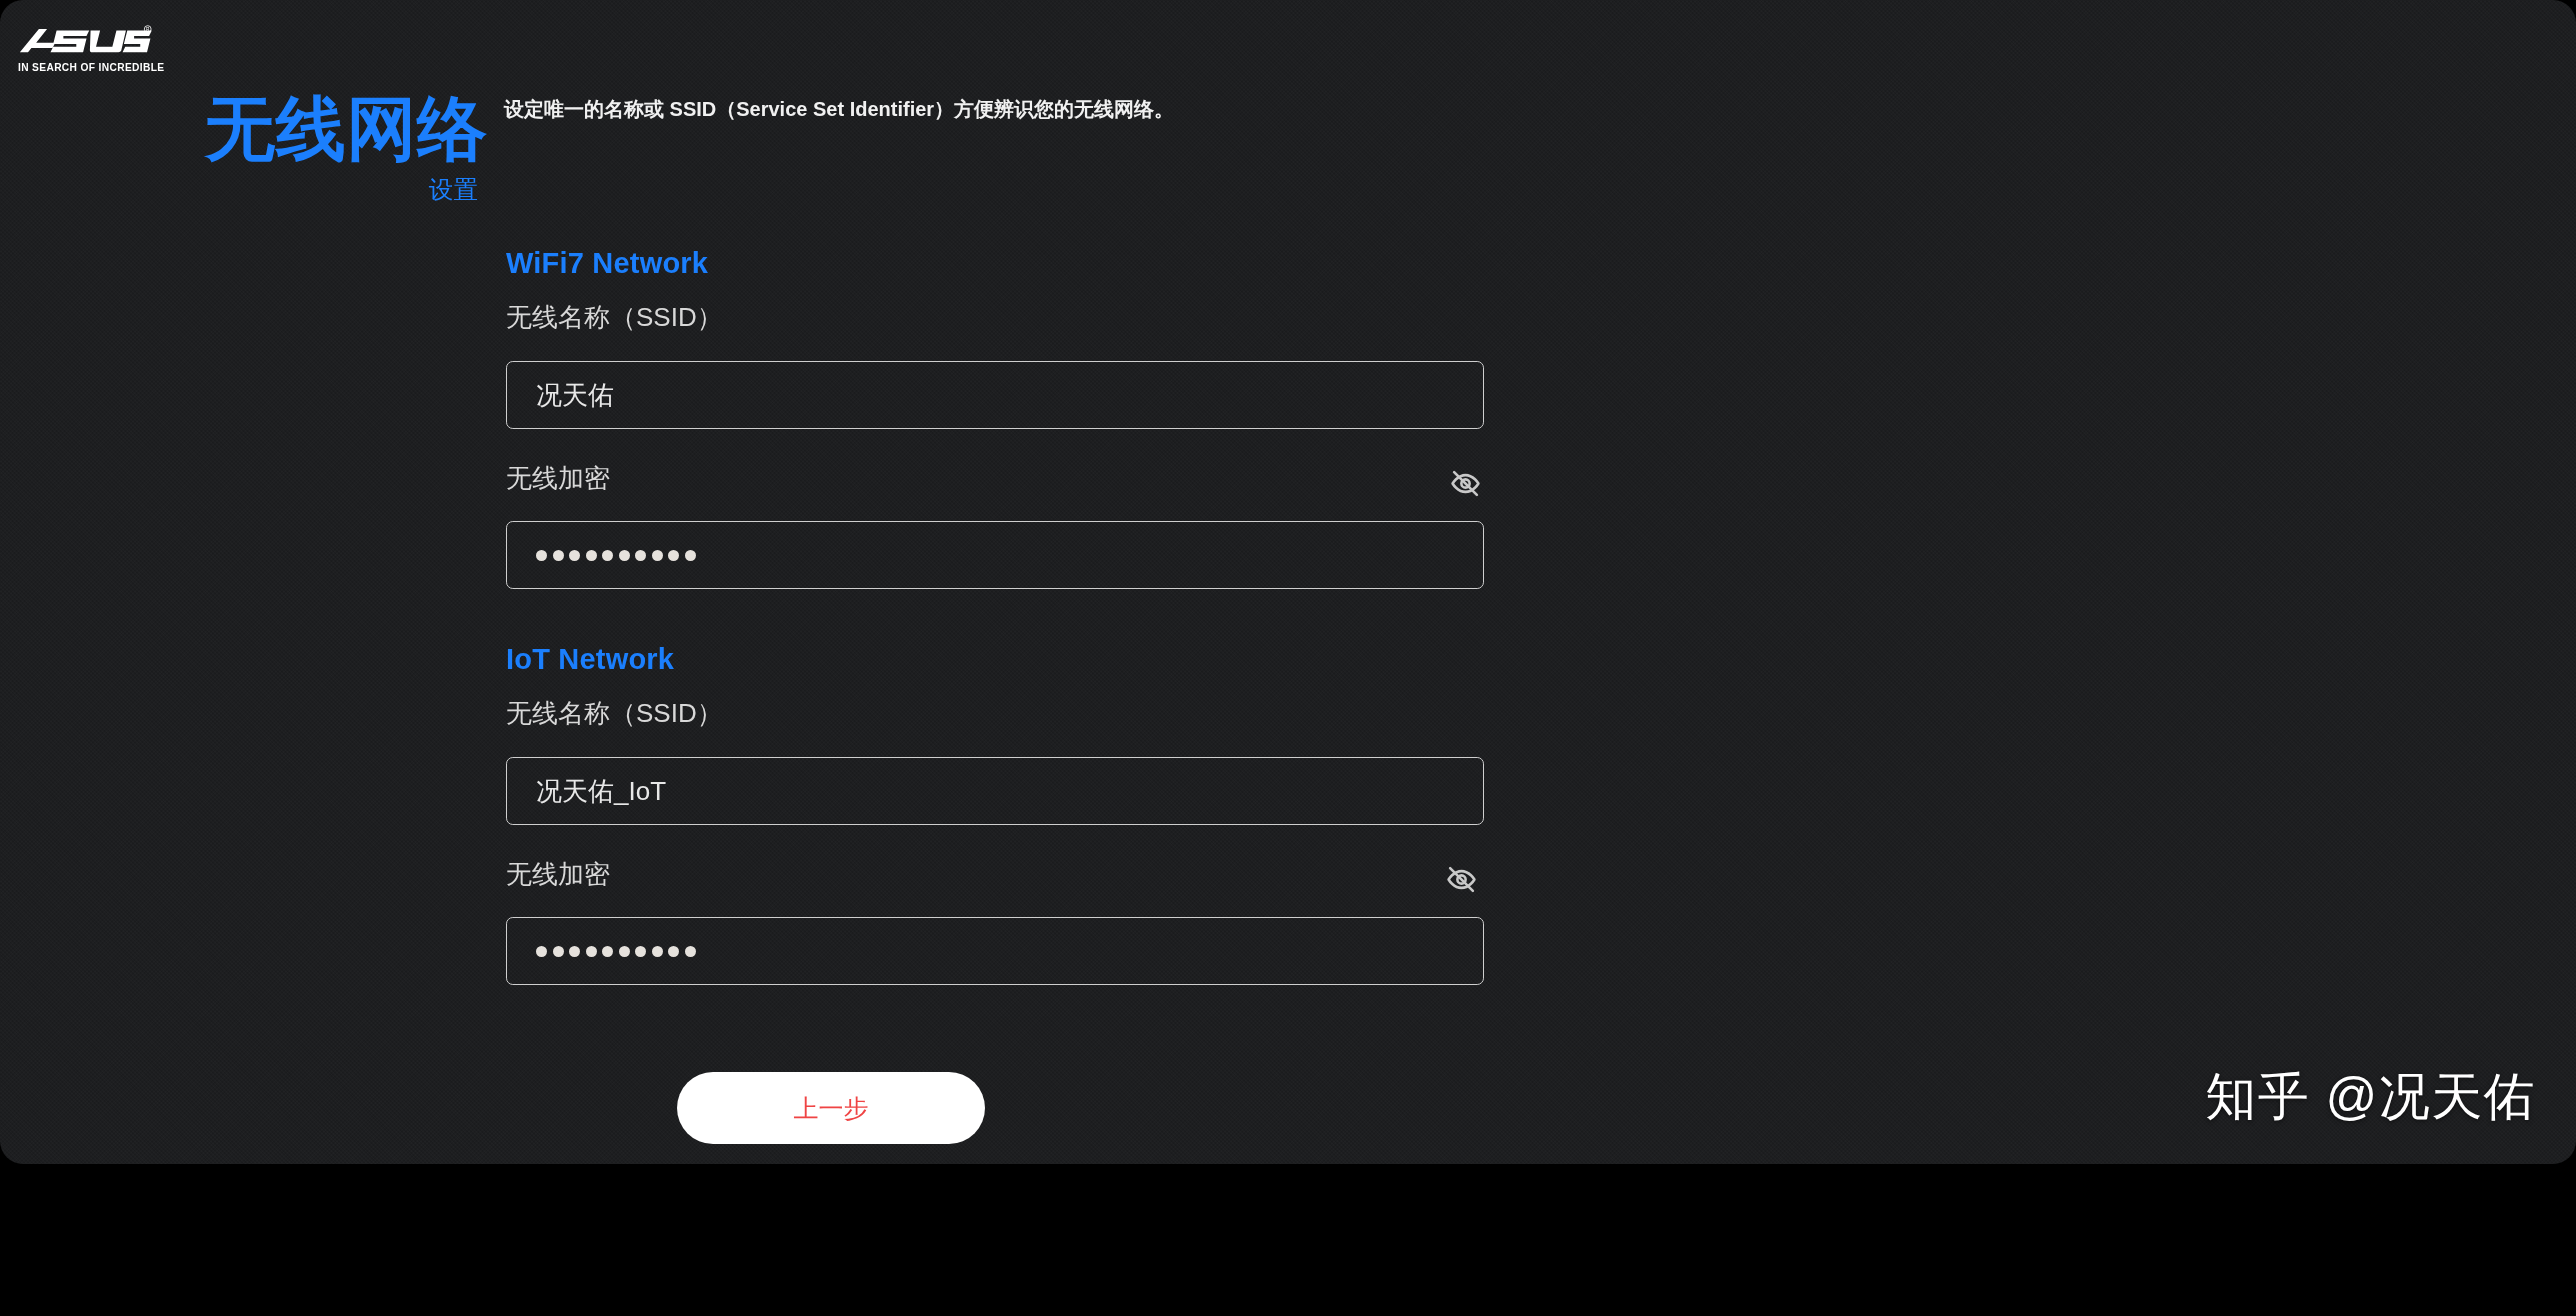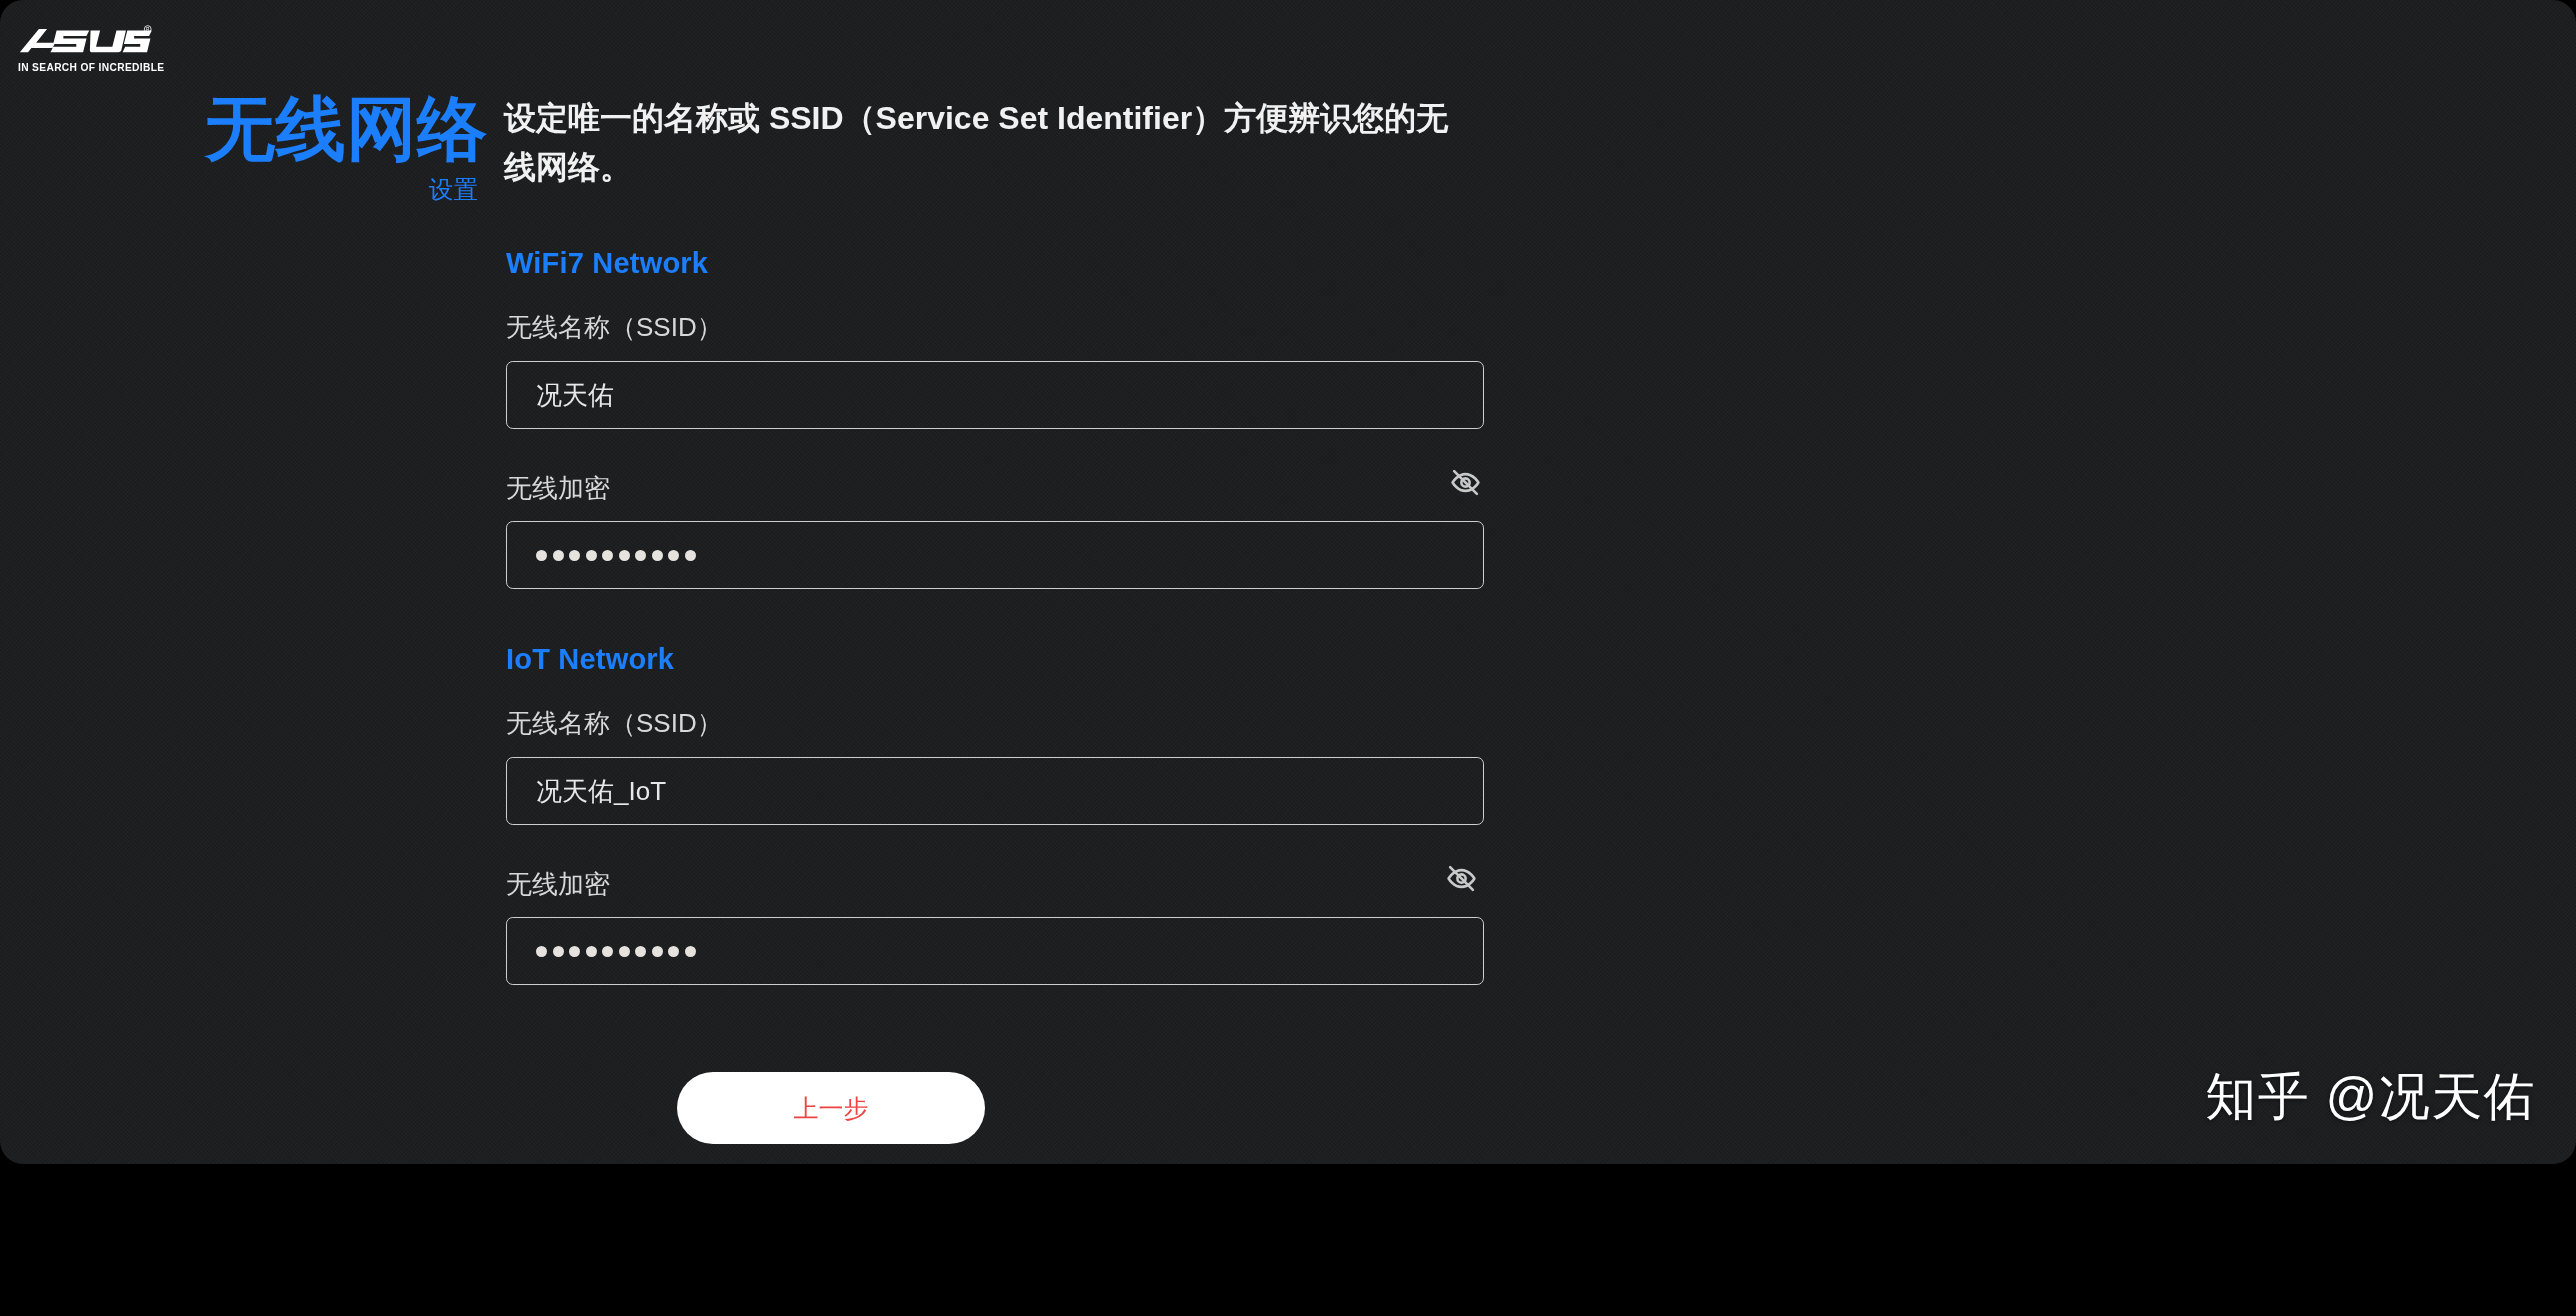--- a/index.html
+++ b/index.html
@@ -82,21 +82,21 @@
     white-space: nowrap;
   }
 
   
   #description {
     position: absolute;
     left: 504px;
     top: 94px;
     width: 971px;
     color: #f1f1f1;
-    font-size: 32px;
+    font-size: 20px;
     line-height: 1.52;
     font-weight: 700;
   }
 
   
   #form {
     position: absolute;
     left: 506px;
     top: 224px;
     width: 978px;
@@ -109,21 +109,21 @@
     line-height: 1;
     letter-spacing: 0.2px;
     margin-top: 25px;
   }
 
   .field { position: relative; }
 
   .field-head {
     position: relative;
     display: flex;
-    align-items: flex-end;
+    align-items: flex-start;
     justify-content: space-between;
     height: 36px;
   }
 
   .field-label {
     color: #d8d8d8;
     font-size: 26px;
     font-weight: 400;
     line-height: 1;
     white-space: nowrap;

